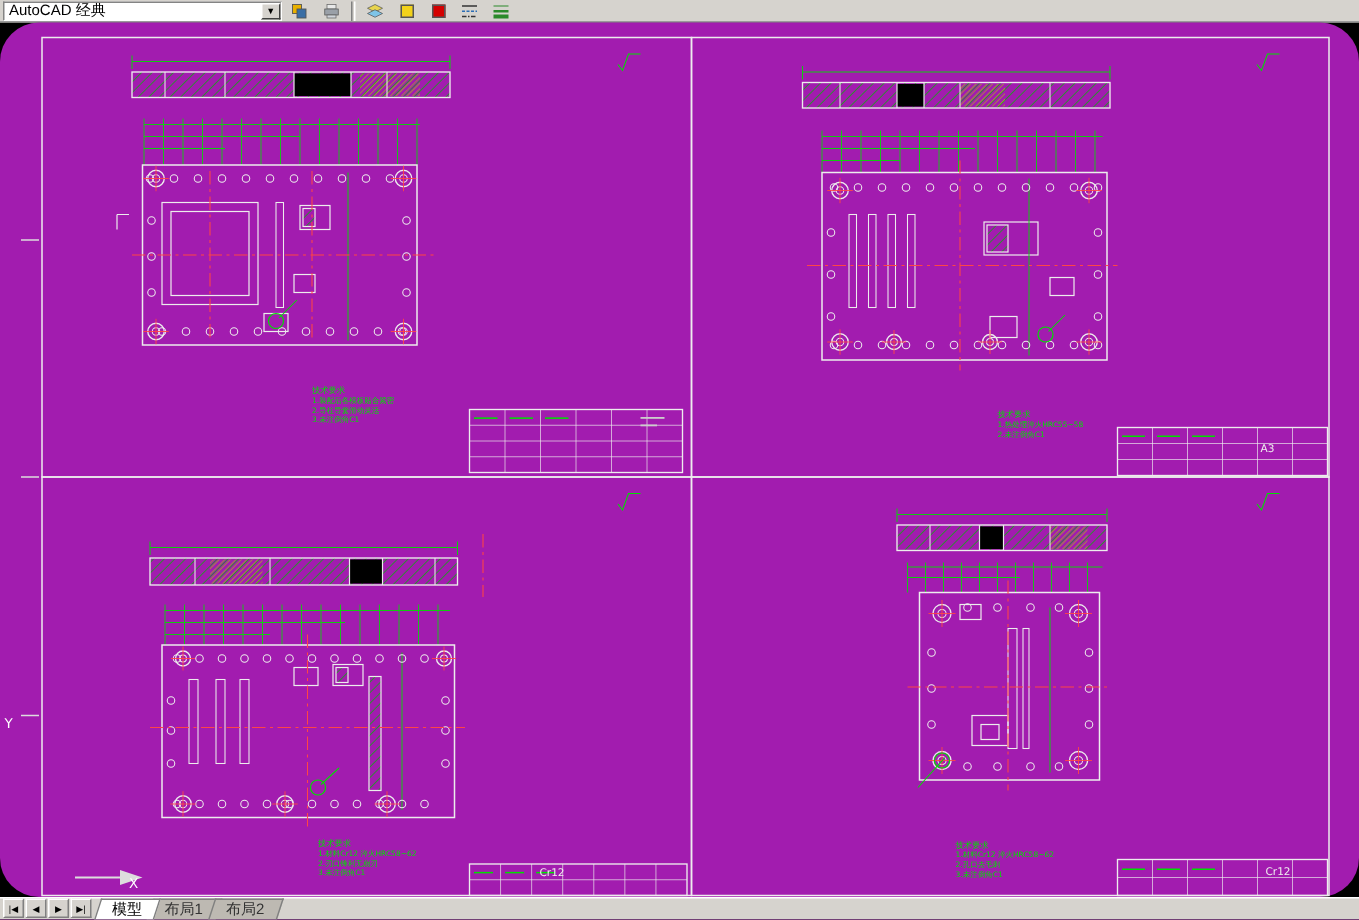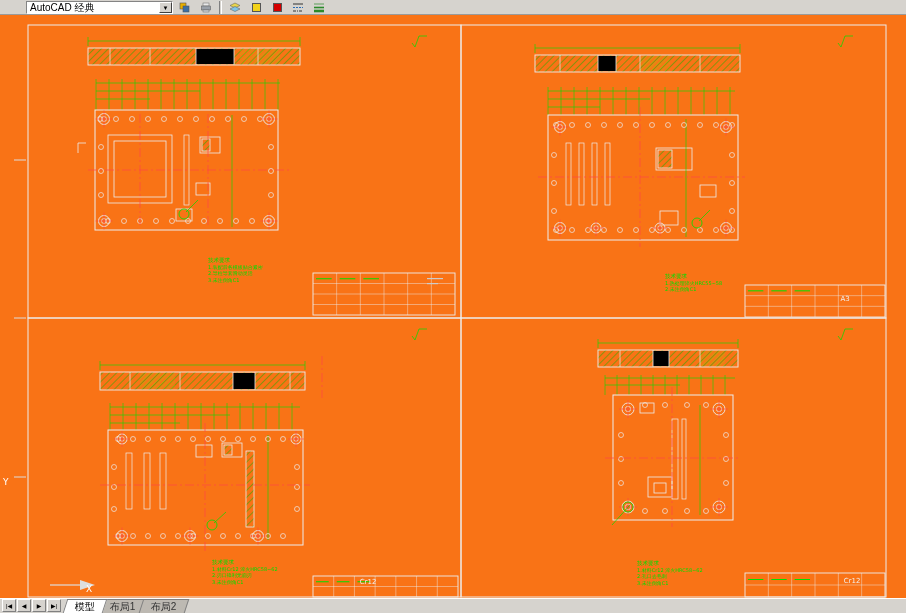--- a/index.html
+++ b/index.html
@@ -8,29 +8,29 @@
   .app{width:906px;height:613px;display:flex;flex-direction:column;}
 
   
   .toolbar{height:15px;flex:0 0 15px;background:#d6d3ce;display:flex;align-items:center;
            padding:0 2px;gap:3px;border-bottom:1px solid #9a9a9a;}
   .combo{height:13px;background:#fff;border:1px solid;border-color:#848484 #fff #fff #848484;
          display:flex;align-items:center;font-size:10px;padding-left:3px;color:#000;}
   .combo .val{flex:1;white-space:nowrap;overflow:hidden;line-height:11px;}
   .combo .dd{width:13px;height:11px;flex:0 0 13px;background:#d6d3ce;border:1px solid;
              border-color:#fff #404040 #404040 #fff;font-size:6px;line-height:10px;text-align:center;color:#000;}
-  .ws{width:147px;margin-left:24px;}
+  .ws{width:186px;}
   .lt{width:250px;gap:3px;}
   .tbtn{width:18px;height:13px;background:#d6d3ce;border:none;display:flex;align-items:center;
         justify-content:center;padding:0;cursor:default;}
   .sep{width:3px;height:13px;border-left:1px solid #808080;border-right:1px solid #fff;margin:0 1px;}
   .sw{width:9px;height:9px;border:1px solid #555;display:inline-block;}
 
   
-  .canvas{flex:1;position:relative;background:#f97316;}
+  .canvas{flex:1;position:relative;background:#a21caf;border-radius:26px;}
   .canvas svg{display:block;}
 
   
   .tabbar{height:15px;flex:0 0 15px;background:#d6d3ce;display:flex;align-items:flex-end;
           padding-left:2px;border-top:1px solid #fff;font-size:10px;}
   .tabnav{display:flex;align-items:center;gap:1px;margin-right:4px;height:15px;}
   .tabnav button{font-size:6px;width:14px;height:13px;background:#d6d3ce;border:1px solid;
                  border-color:#fff #808080 #808080 #fff;padding:0;color:#000;}
   .tab{height:14px;padding:1px 9px 0 9px;background:#bdb9b2;border:1px solid #808080;border-bottom:none;
        margin-right:-5px;transform:skewX(-18deg);}

